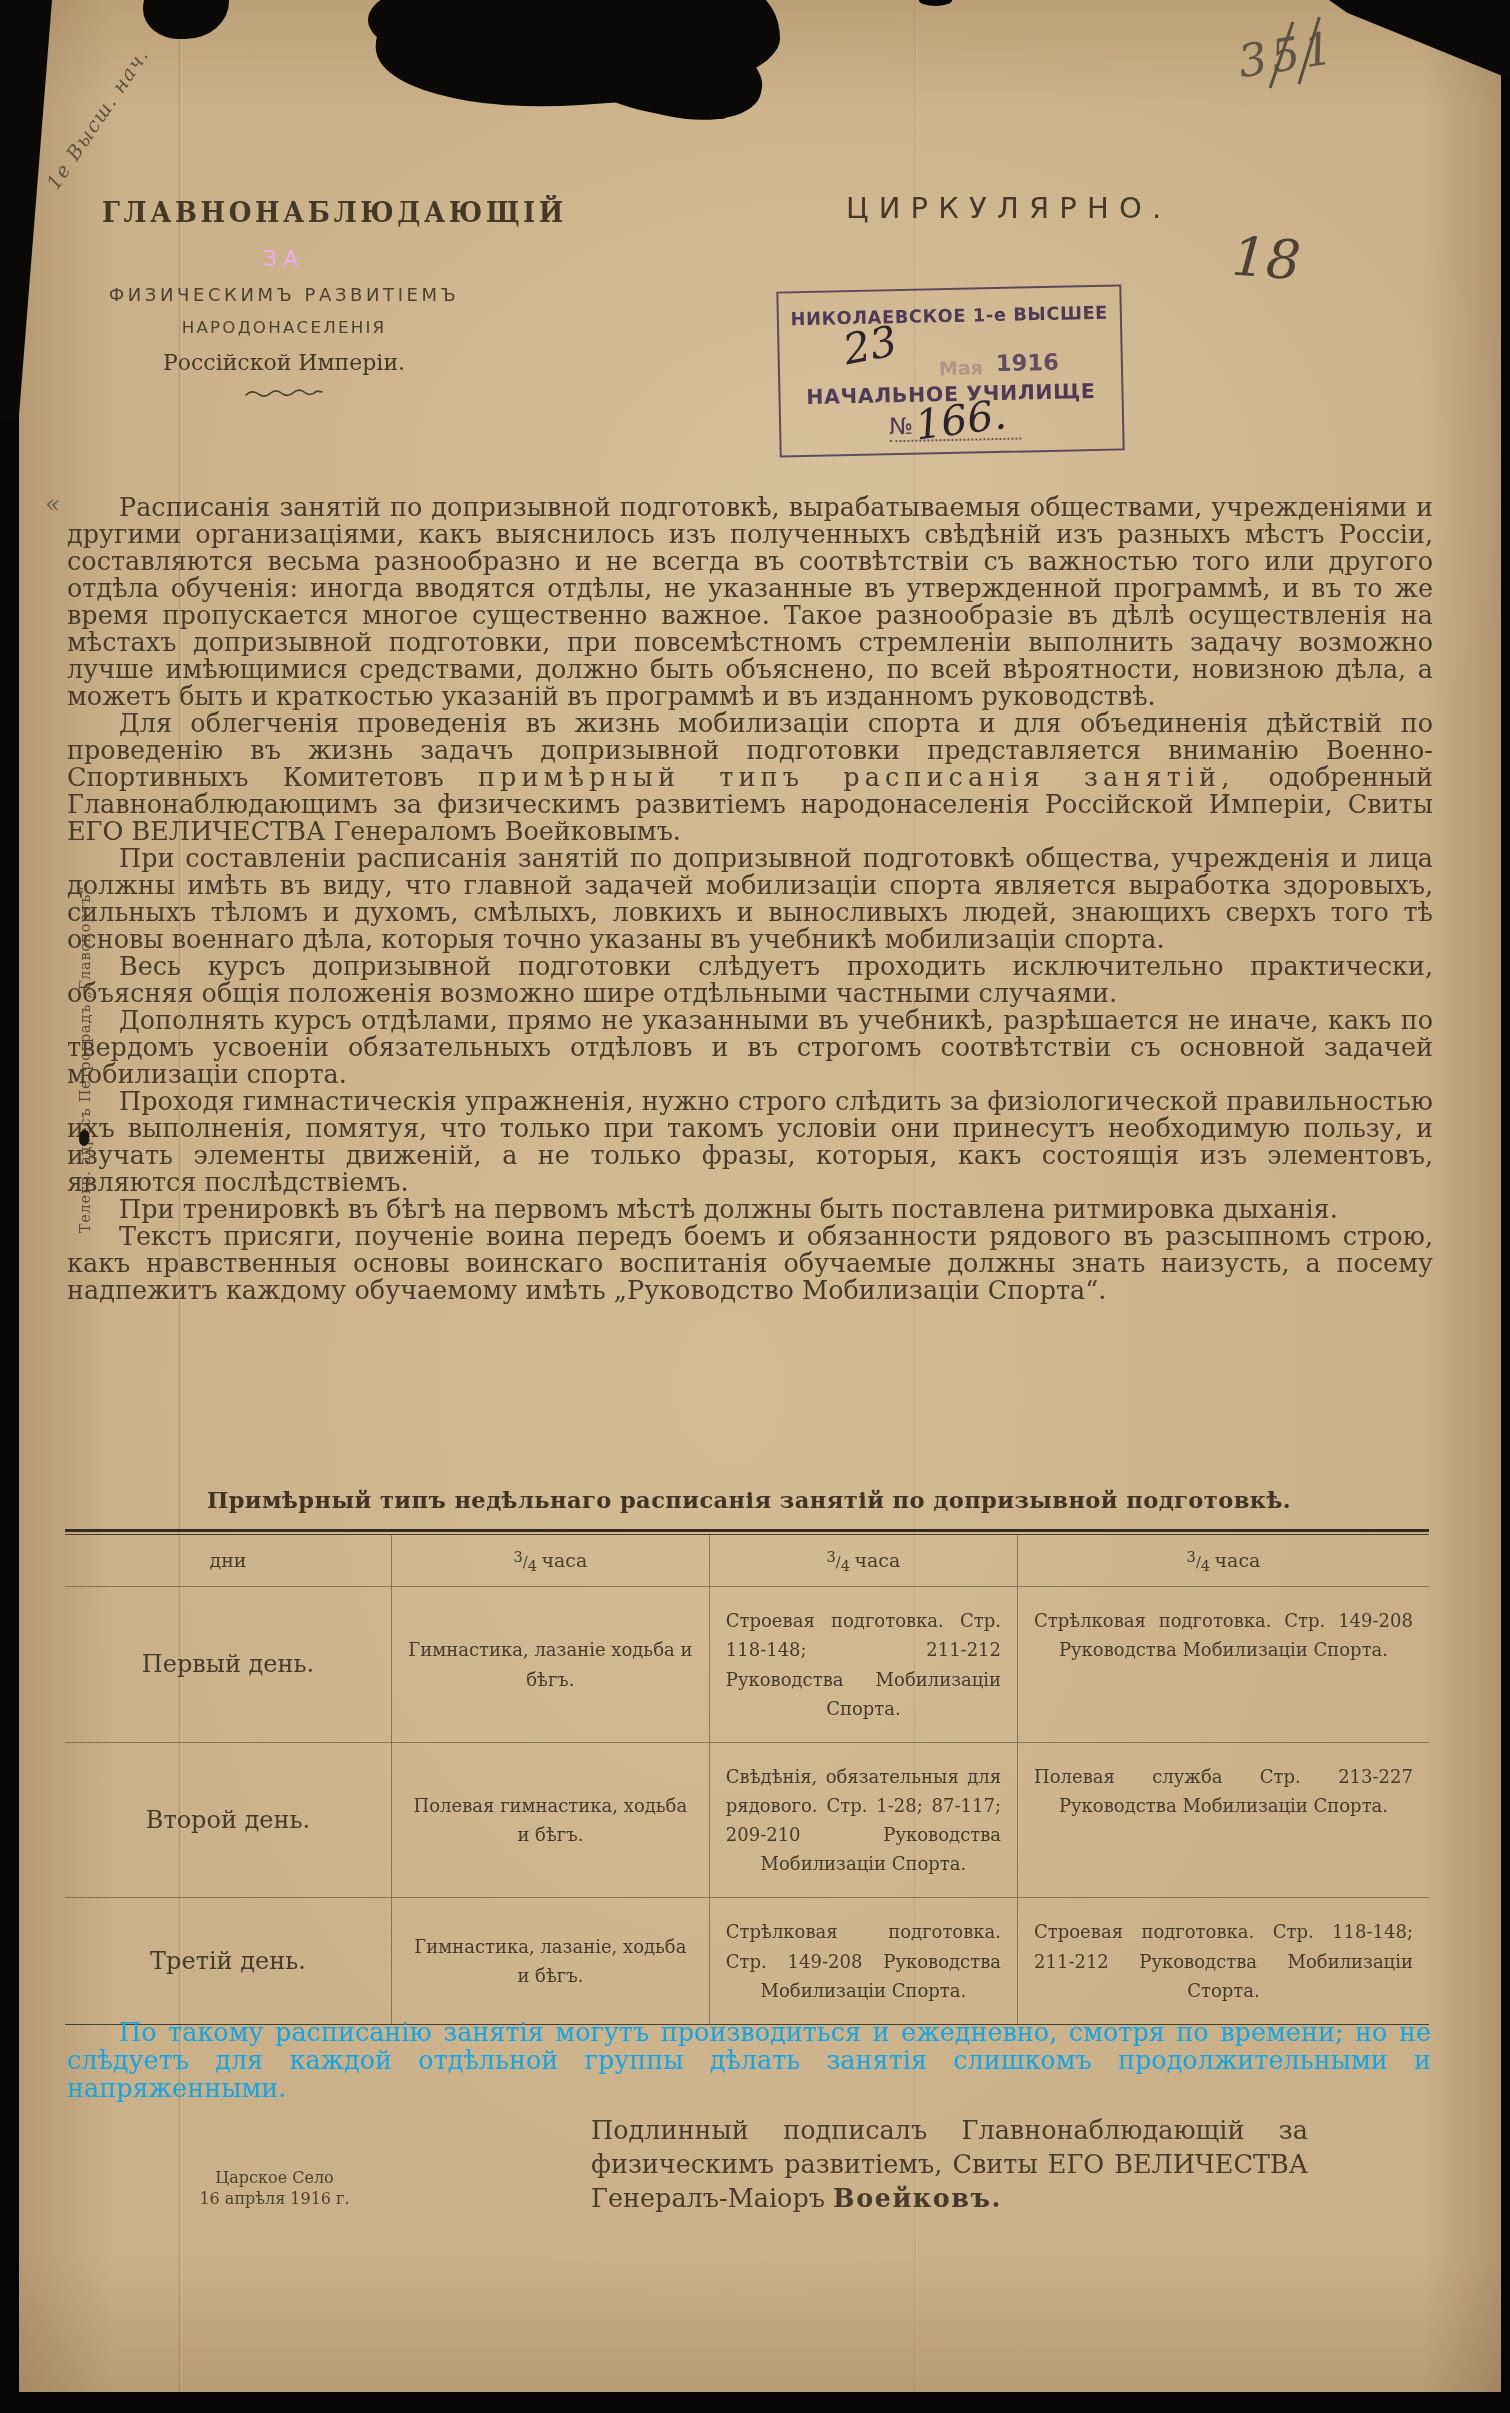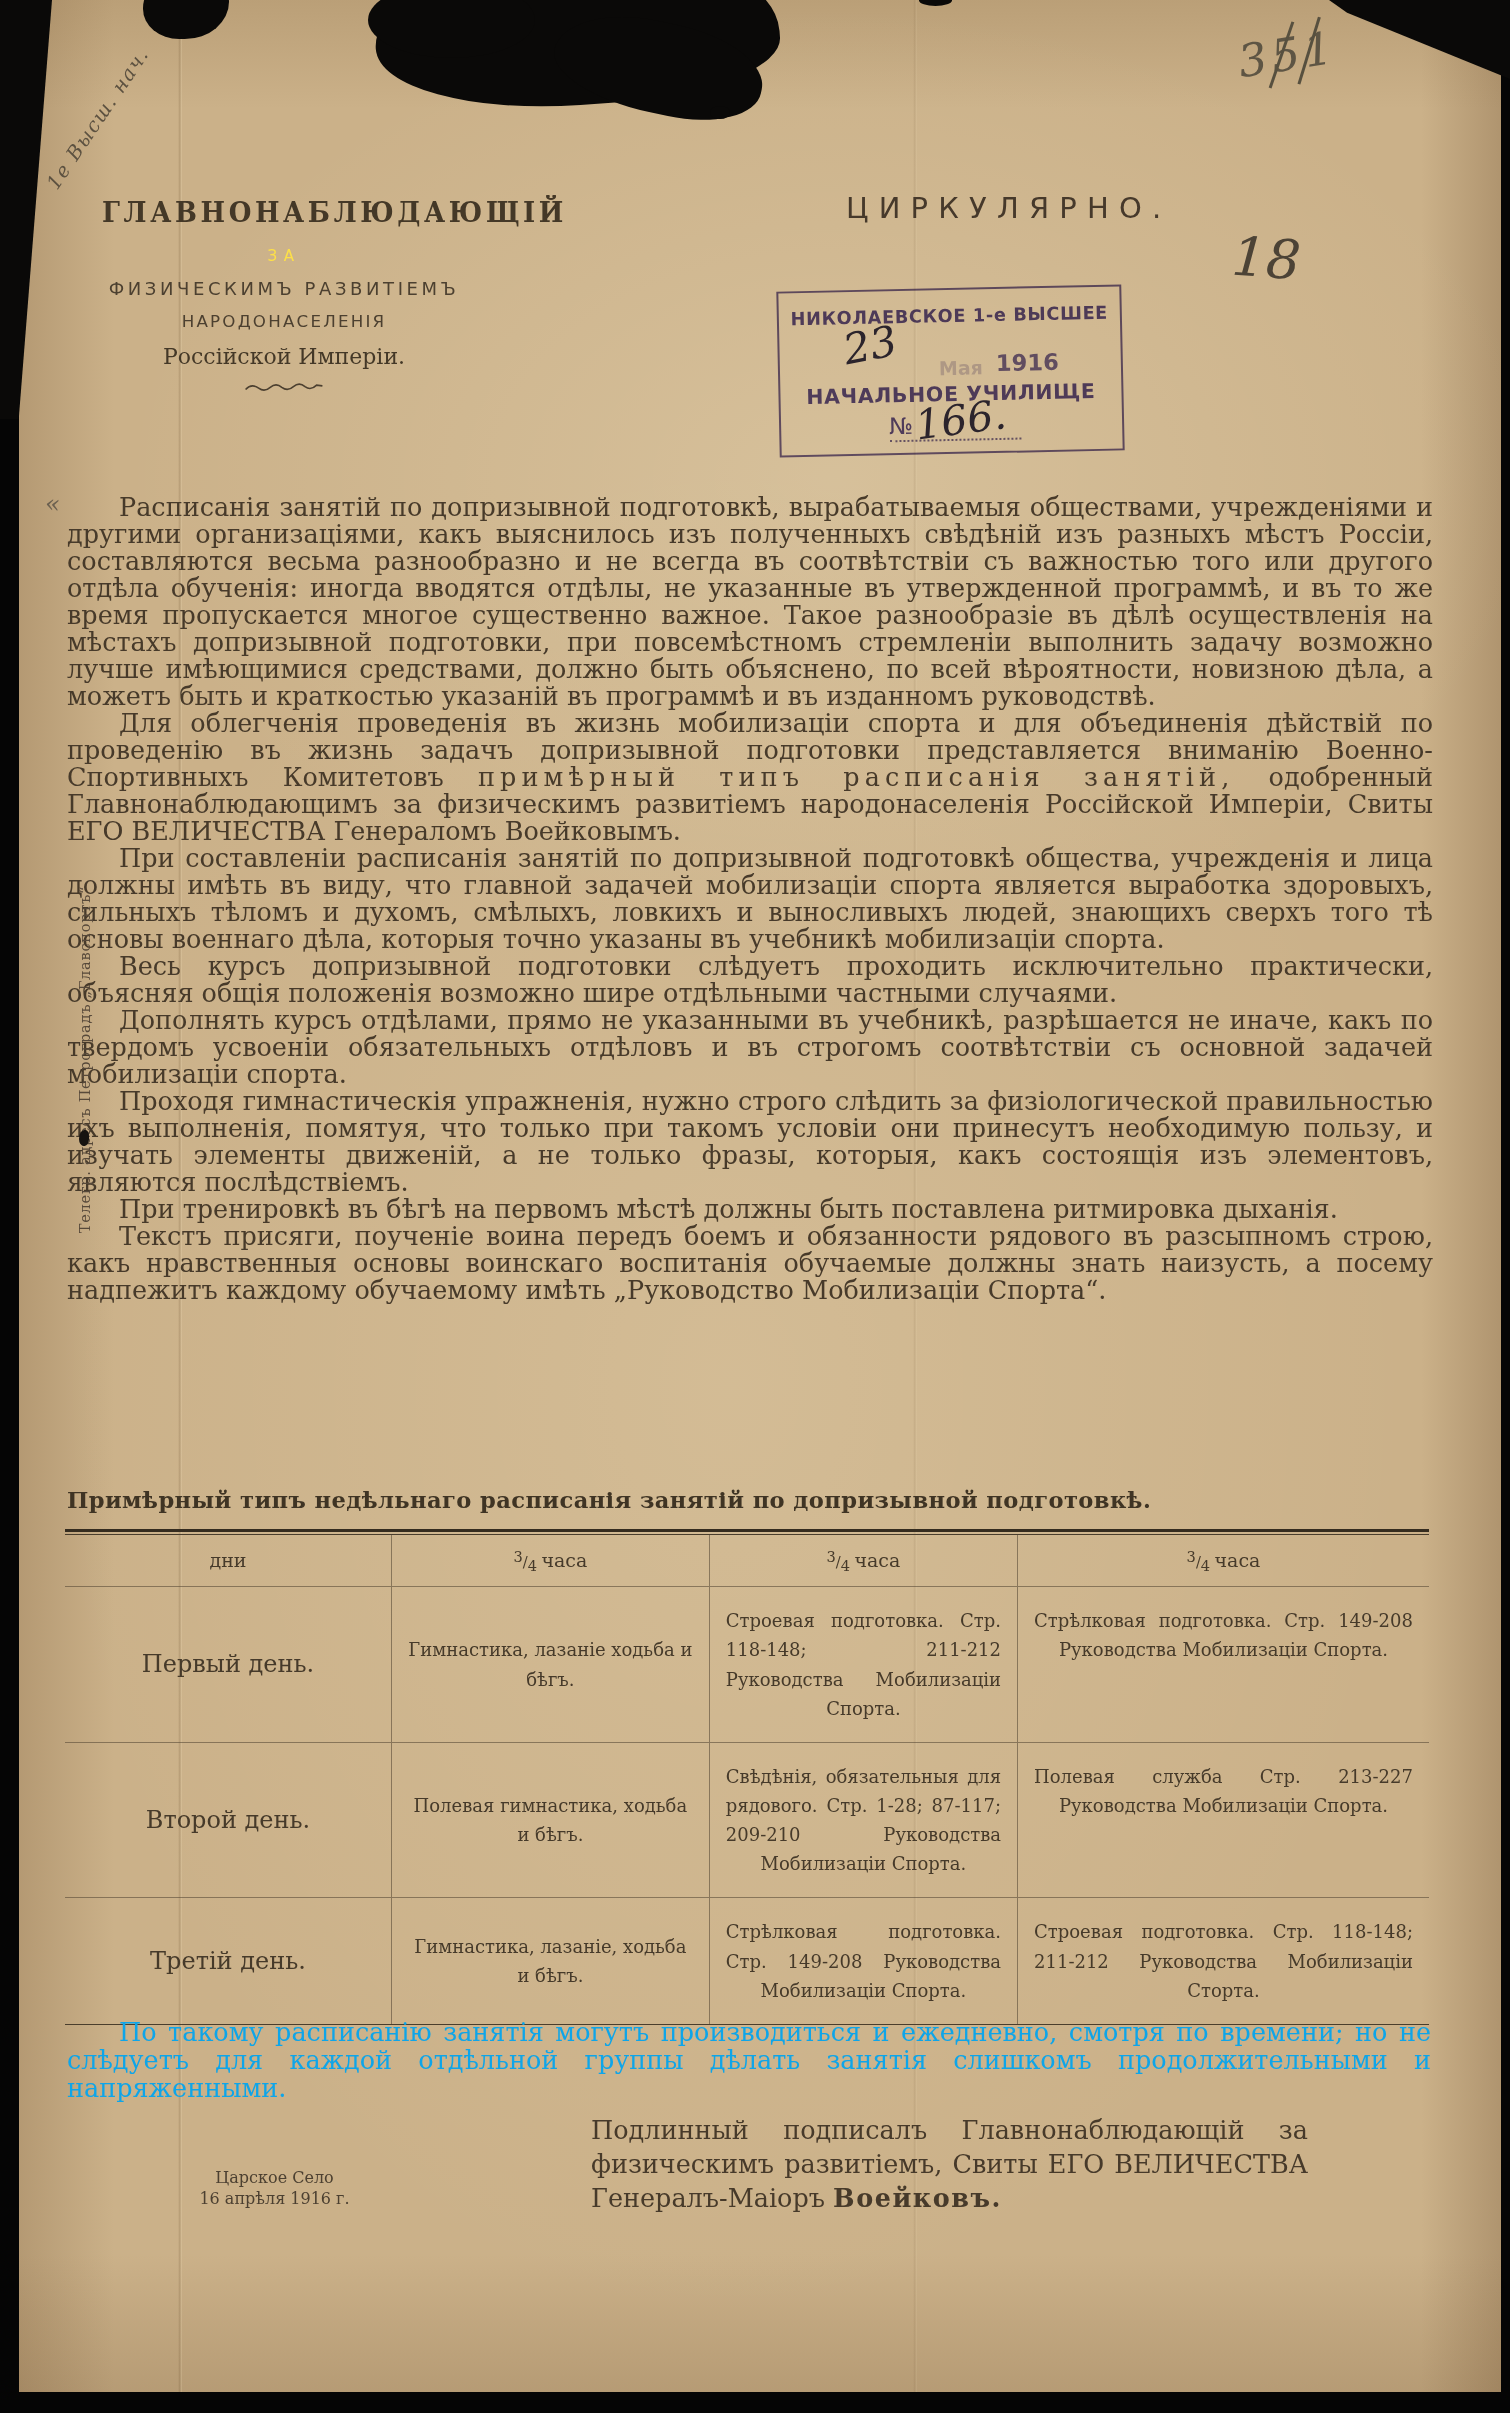--- a/index.html
+++ b/index.html
@@ -41,21 +41,21 @@
   .corner-note{left:42px;top:181px;font-size:19.7px;color:#5c5140;transform:rotate(-56deg);transform-origin:0 0;letter-spacing:1.5px;white-space:nowrap;}
   .hw-struck{left:1238px;top:28px;font-size:45px;color:#5e5544;transform:rotate(-9deg);letter-spacing:4.4px;}
   .hw-struck .slash{position:absolute;width:2.9px;height:70px;background:#57503f;top:-8.7px;}
   .hw-struck .s1{left:42px;transform:rotate(28deg);}
   .hw-struck .s2{left:70px;transform:rotate(26deg);}
   .hw-big{left:1232px;top:227px;font-size:54px;color:#4c4336;transform:rotate(4deg);}
 
   
   .letterhead{position:absolute;left:102px;top:198px;width:364px;text-align:center;color:#443827;z-index:3;}
   .lh1{font-weight:bold;font-size:26px;letter-spacing:3.6px;transform:scaleY(1.05);}
-  .lh2{font-family:"DejaVu Sans",sans-serif;font-size:15px;letter-spacing:6.6px;margin-top:19px;color:#fde047;}
+  .lh2{font-family:"DejaVu Sans",sans-serif;font-size:21px;letter-spacing:6.6px;margin-top:19px;color:#f0abfc;}
   .lh3{font-family:"DejaVu Sans",sans-serif;font-size:18px;letter-spacing:3.6px;margin-top:13px;color:#4c4030;}
   .lh4{font-family:"DejaVu Sans",sans-serif;font-size:16.7px;letter-spacing:2.2px;margin-top:11.6px;color:#4c4030;}
   .lh5{font-size:22px;margin-top:13px;}
   .lh-div{margin-top:14.6px;}
 
   .circular{position:absolute;left:846px;top:191px;z-index:3;
     font-family:"DejaVu Sans",sans-serif;font-size:29px;letter-spacing:10.2px;color:#46392b;}
 
   
   .stamp{position:absolute;left:778px;top:288px;width:341px;height:162px;z-index:4;
@@ -79,21 +79,21 @@
   .sperren{letter-spacing:5.1px;}
 
   
   .margin-vert{position:absolute;left:76px;top:1285px;width:451px;z-index:3;
     transform:rotate(-90deg);transform-origin:0 0;
     font-size:14.6px;color:#57493a;text-align:center;letter-spacing:0.7px;}
   .ink-blot{position:absolute;left:79px;top:1130px;width:9.5px;height:16px;background:#161310;border-radius:60% 40% 50% 50%;z-index:3;}
   .margin-mark{position:absolute;left:45px;top:489px;font-size:25px;color:#6b6050;z-index:3;transform:rotate(6deg);}
 
   
-  .tbl-title{position:absolute;left:67px;top:1487px;width:1364px;text-align:left;z-index:3;
+  .tbl-title{position:absolute;left:67px;top:1487px;width:1364px;text-align:center;z-index:3;
     font-weight:bold;font-size:22.6px;color:#3f3424;letter-spacing:0.4px;}
   .doc-table{position:absolute;left:65px;top:1529px;width:1364px;z-index:3;color:#463a2a;
     border-top:3.6px solid #352c1f;}
   .doc-table .inner{border-top:1.5px solid #4a3e2d;margin-top:2.2px;border-bottom:1.5px solid #4a3e2d;}
   .trow{display:grid;grid-template-columns:23.9% 23.3% 22.6% 30.2%;}
   .trow + .trow{border-top:1.5px solid #55483595;}
   .tcell{padding:19px 16px;font-size:18px;line-height:1.62;}
   .tcell + .tcell{border-left:1.5px solid #55483595;}
   .thead .tcell{padding:16px 7.3px;font-size:19px;text-align:center;line-height:1;}
   .day-cell{display:flex;align-items:center;justify-content:center;text-align:center;font-size:24px;}

